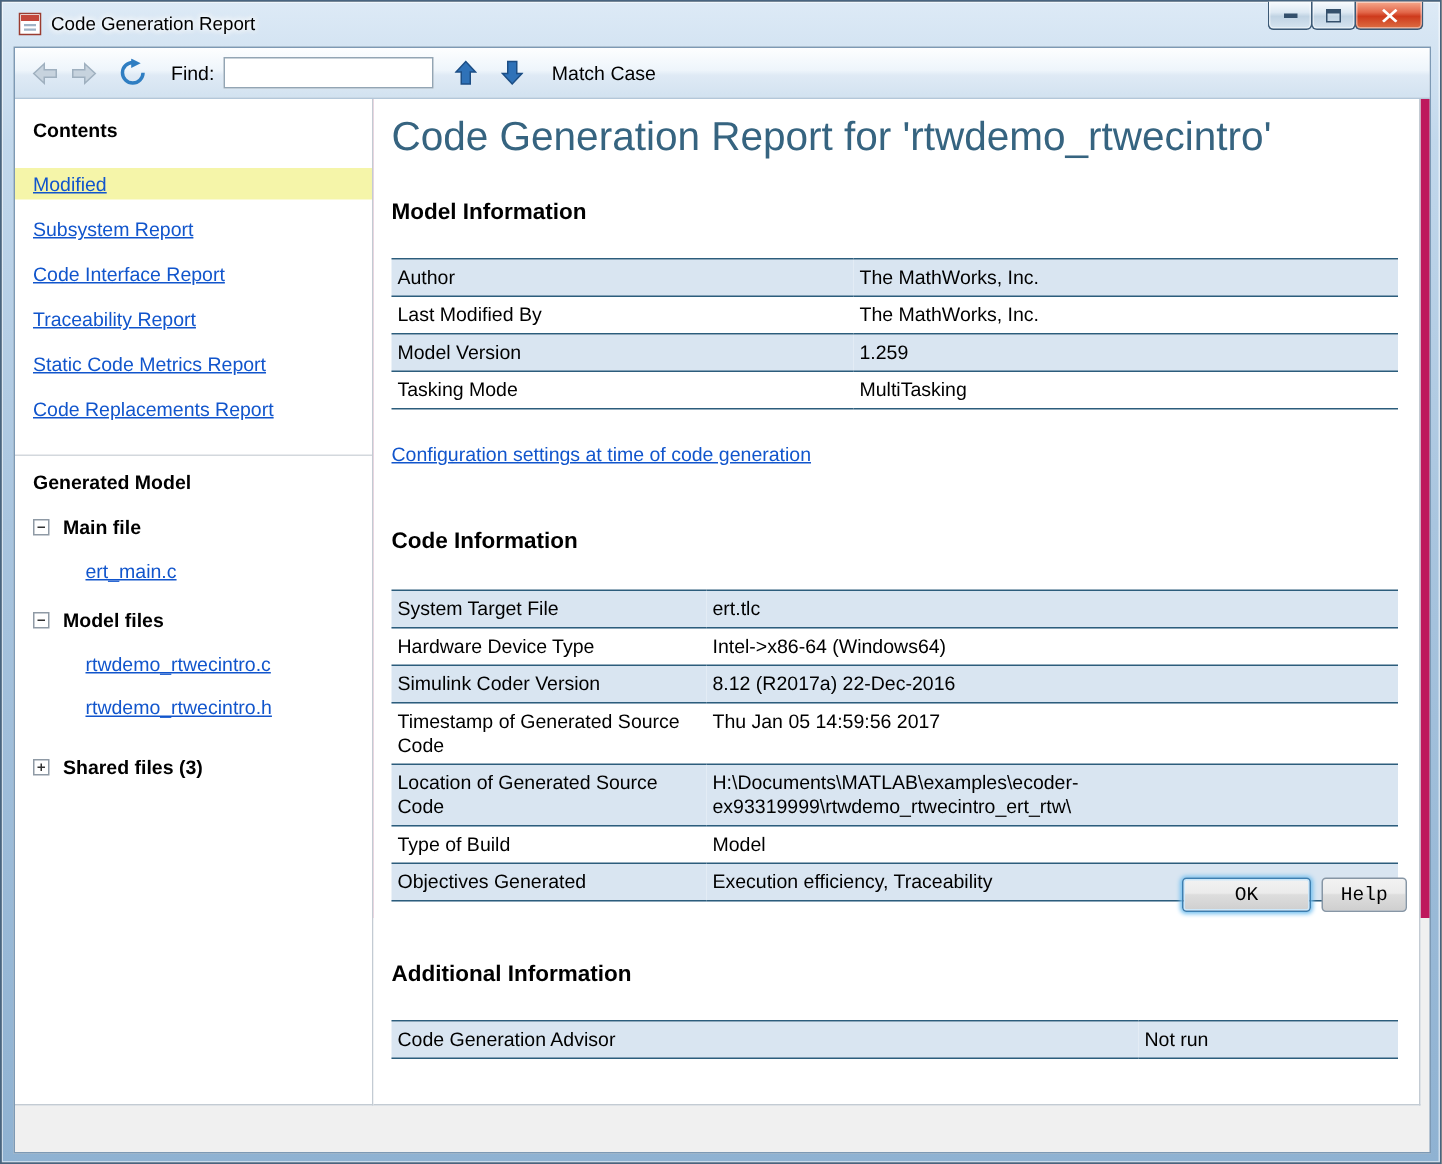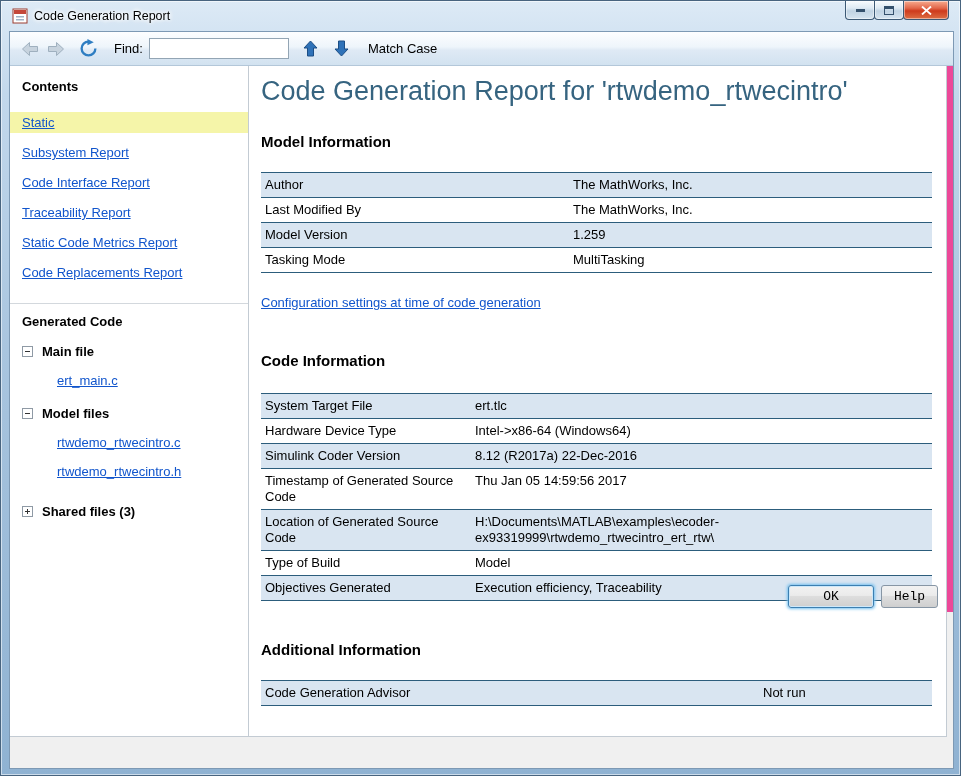--- a/index.html
+++ b/index.html
@@ -38,21 +38,21 @@
     width:24px; height:24px; cursor:default; }
   .tb-btn.fwd { margin-left:2px; }
   .find-label { margin-left:14px; font-size:13px; color:#000; }
   .find-input { margin-left:6px; width:140px; height:21px; border:1px solid #93a5b4;
     font-size:13px; padding:0 4px; background:#fff; font-family:inherit; }
   .match-case { margin-left:14px; font-size:13px; color:#000; }
   .updown { margin-left:10px; }
   .updown + .updown { margin-left:7px; }
 
   
-  .body-area { position:absolute; left:0; top:34px; width:100%; height:546px; background:#ec4899; }
+  .body-area { position:absolute; left:0; top:34px; width:100%; height:546px; background:#be185d; }
 
   .sidebar { position:absolute; left:0; top:0; width:239px; height:671px; background:#fff;
     border-right:1px solid #c3cbd3; border-bottom:1px solid #c3cbd3; font-size:13px; overflow:hidden; }
   .sb-heading { font-weight:700; color:#000; padding:13px 0 0 12px; }
   .sb-links { margin-top:18px; }
   .sb-link-row { height:21px; margin-bottom:9px; display:flex; align-items:center; padding-left:12px; }
   .sb-link-row.highlight { background:#f5f5a9; }
   a.sb-link, a.cfg-link { color:#1155cc; text-decoration:underline; cursor:pointer; }
   .sb-sep { border-top:1px solid #d3d8dd; margin-top:20px; }
   .sb-heading2 { font-weight:700; color:#000; padding:10px 0 0 12px; }
@@ -159,42 +159,42 @@
       </span>
       <span class="match-case">Match Case</span>
     </div>
 
     <div class="body-area">
 
       <div class="sidebar">
         <div class="sb-heading">Contents</div>
         <div class="sb-links">
           <div class="sb-link-row highlight">
-            <a class="sb-link">Static</a>
+            <a class="sb-link">Modified</a>
           </div>
           <div class="sb-link-row">
             <a class="sb-link">Subsystem Report</a>
           </div>
           <div class="sb-link-row">
             <a class="sb-link">Code Interface Report</a>
           </div>
           <div class="sb-link-row">
             <a class="sb-link">Traceability Report</a>
           </div>
           <div class="sb-link-row">
             <a class="sb-link">Static Code Metrics Report</a>
           </div>
           <div class="sb-link-row">
             <a class="sb-link">Code Replacements Report</a>
           </div>
         </div>
 
         <div class="sb-sep"></div>
 
-        <div class="sb-heading2">Generated Code</div>
+        <div class="sb-heading2">Generated Model</div>
 
         <div class="tree-group">
           <span class="toggle"></span>
           <span class="tree-label">Main file</span>
         </div>
         <div class="tree-file">
           <a class="sb-link">ert_main.c</a>
         </div>
 
         <div class="tree-group">

